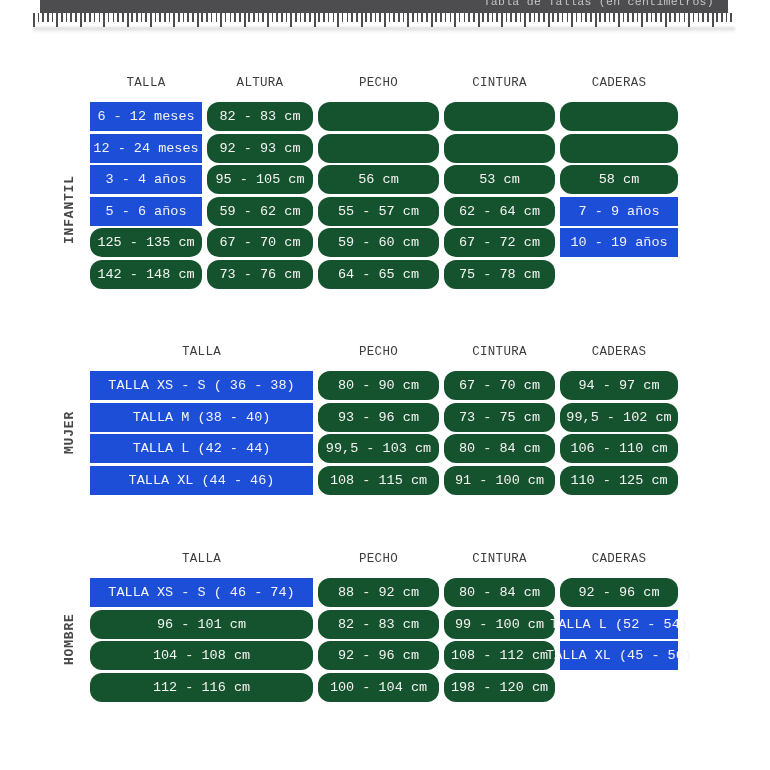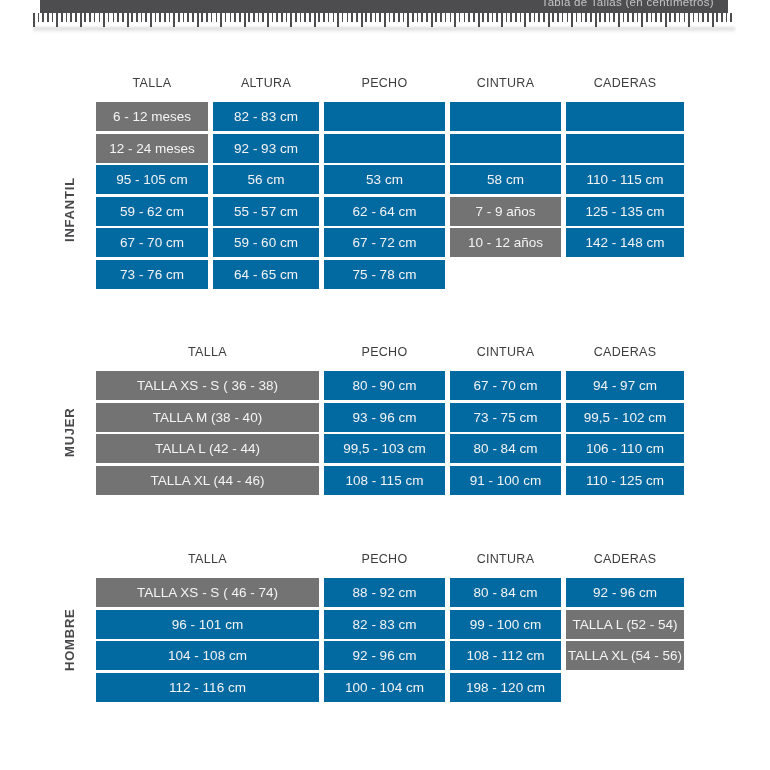--- a/index.html
+++ b/index.html
@@ -1,41 +1,41 @@
 <!DOCTYPE html>
 <html><head>
 <meta charset="utf-8">
 <style>
   html,body{margin:0;padding:0;background:#ffffff;}
   #canvas{position:relative;width:770px;height:770px;background:#ffffff;overflow:hidden;
-          font-family:Liberation Sans, sans-serif;}
+          font-family:Liberation Mono, monospace;}
 
   
   .ruler{position:absolute;left:33px;top:0;width:702px;height:27px;}
   .ruler-bar{position:absolute;left:7px;top:0;width:688px;height:13px;background:#4d4d4f;
              overflow:hidden;}
   .ruler-bar-title{margin-top:-5px;padding-right:14px;text-align:right;
                    font-size:11.5px;line-height:14px;color:#c4c4c4;letter-spacing:.3px;}
   .ticks-short{position:absolute;left:0;top:13px;width:702px;height:9px;
     background:repeating-linear-gradient(90deg,#4d4d4f 0 1.6px,transparent 1.6px 4.68px);}
   .ticks-tall{position:absolute;left:0;top:13px;width:702px;height:14px;
     background:repeating-linear-gradient(90deg,#4d4d4f 0 2px,transparent 2px 23.4px);}
   .ruler-shadow{position:absolute;left:0;top:27px;width:702px;height:6px;
     background:linear-gradient(180deg,rgba(0,0,0,.16),rgba(0,0,0,0));filter:blur(1px);}
 
   
-  .hdr,.tbl{position:absolute;left:96px;display:grid;column-gap:5px;row-gap:2.5px;}
+  .hdr,.tbl{position:absolute;left:90px;display:grid;column-gap:5px;row-gap:2.5px;}
   .cols5{grid-template-columns:112px 106px 121px 111px 118px;}
   .cols4{grid-template-columns:223px 121px 111px 118px;}
   .hcell{height:15px;display:flex;align-items:center;justify-content:center;
          font-size:12.5px;color:#3d3d3f;letter-spacing:.3px;}
   .cell{height:29px;display:flex;align-items:center;justify-content:center;
         font-size:13.5px;color:#f4f4f4;white-space:nowrap;}
-  .cell.dark{background:#737373;}
-  .cell.gray{background:#0369a1;}
+  .cell.dark{background:#1d4ed8;}
+  .cell.gray{background:#14532d;border-radius:12px;}
 
   
   .vlabel{position:absolute;left:60px;width:18px;writing-mode:vertical-rl;
           transform:rotate(180deg);display:flex;align-items:center;justify-content:center;
           font-size:13px;font-weight:bold;color:#48484a;letter-spacing:.8px;}
 
   
   .footnote{position:absolute;right:63px;top:792px;font-size:11.5px;color:#999a9b;margin-left:48px;}
 </style>
 </head>
@@ -64,34 +64,35 @@
       <div class="cell dark">6 - 12 meses</div>
       <div class="cell gray">82 - 83 cm</div>
       <div class="cell gray"></div>
       <div class="cell gray"></div>
       <div class="cell gray"></div>
       <div class="cell dark">12 - 24 meses</div>
       <div class="cell gray">92 - 93 cm</div>
       <div class="cell gray"></div>
       <div class="cell gray"></div>
       <div class="cell gray"></div>
+      <div class="cell dark">3 - 4 años</div>
       <div class="cell gray">95 - 105 cm</div>
       <div class="cell gray">56 cm</div>
       <div class="cell gray">53 cm</div>
       <div class="cell gray">58 cm</div>
-      <div class="cell gray">110 - 115 cm</div>
+      <div class="cell dark">5 - 6 años</div>
       <div class="cell gray">59 - 62 cm</div>
       <div class="cell gray">55 - 57 cm</div>
       <div class="cell gray">62 - 64 cm</div>
       <div class="cell dark">7 - 9 años</div>
       <div class="cell gray">125 - 135 cm</div>
       <div class="cell gray">67 - 70 cm</div>
       <div class="cell gray">59 - 60 cm</div>
       <div class="cell gray">67 - 72 cm</div>
-      <div class="cell dark">10 - 12 años</div>
+      <div class="cell dark">10 - 19 años</div>
       <div class="cell gray">142 - 148 cm</div>
       <div class="cell gray">73 - 76 cm</div>
       <div class="cell gray">64 - 65 cm</div>
       <div class="cell gray">75 - 78 cm</div>
     </div>
 
   <div class="vlabel" style="top:371px;height:123px;">MUJER</div>
   <div class="hdr cols4" style="top:344px;">
       <div class="hcell">TALLA</div>
       <div class="hcell">PECHO</div>
@@ -129,21 +130,21 @@
       <div class="cell gray">88 - 92 cm</div>
       <div class="cell gray">80 - 84 cm</div>
       <div class="cell gray">92 - 96 cm</div>
       <div class="cell gray">96 - 101 cm</div>
       <div class="cell gray">82 - 83 cm</div>
       <div class="cell gray">99 - 100 cm</div>
       <div class="cell dark">TALLA L (52 - 54)</div>
       <div class="cell gray">104 - 108 cm</div>
       <div class="cell gray">92 - 96 cm</div>
       <div class="cell gray">108 - 112 cm</div>
-      <div class="cell dark">TALLA XL (54 - 56)</div>
+      <div class="cell dark">TALLA XL (45 - 56)</div>
       <div class="cell gray">112 - 116 cm</div>
       <div class="cell gray">100 - 104 cm</div>
       <div class="cell gray">198 - 120 cm</div>
     </div>
 
   <div class="footnote">* Orientación aproximada</div>
 
 </div>
 
 </body></html>

